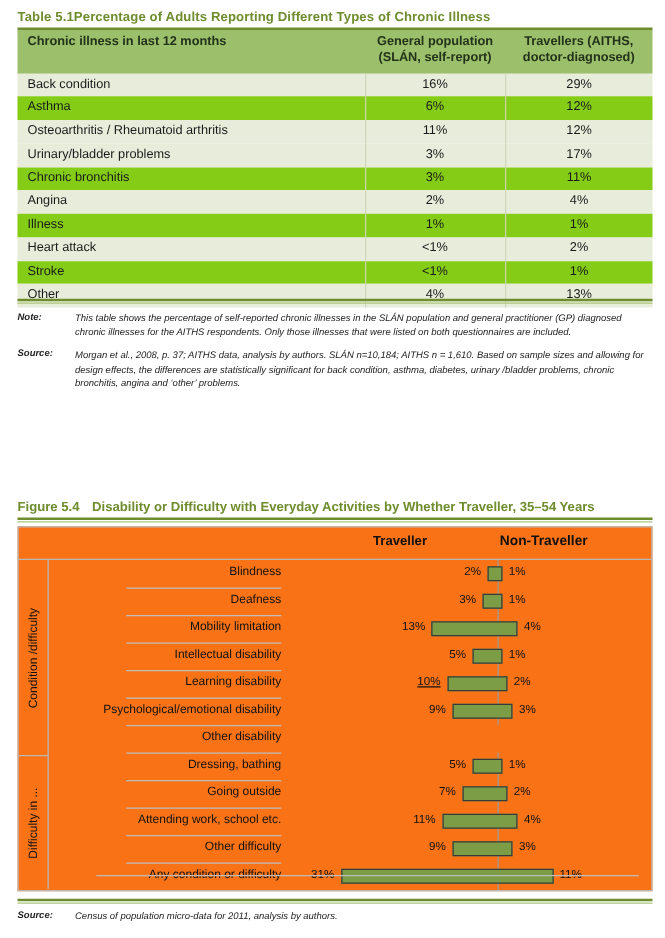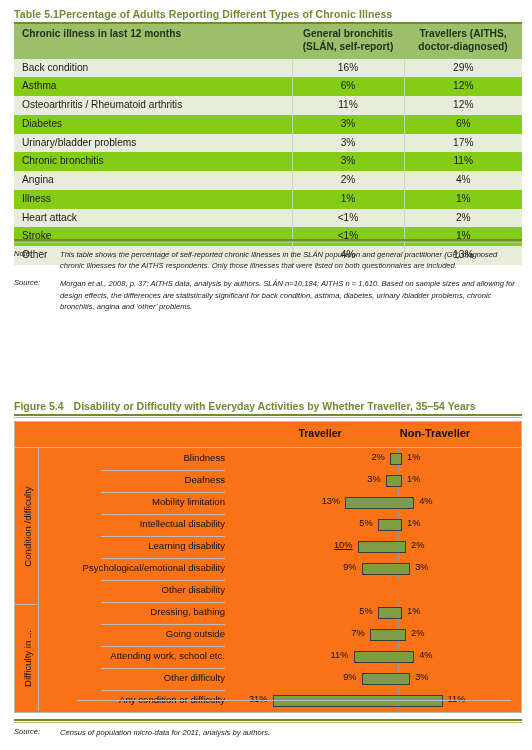--- a/index.html
+++ b/index.html
@@ -50,21 +50,21 @@
 
   .t51-bottomrule { position: absolute; left: 14px; width: 508px; }
   .t51-bottomrule .a { height: 1.5px; background: #6f8c2e; }
   .t51-bottomrule .b { height: 1.2px; background: #a9c77d; margin-top: 1px; }
 
   
   .note-block { position: absolute; left: 14px; width: 508px; font-size: 7.6px; }
   .note-row { display: flex; align-items: flex-start; margin-bottom: 7px; }
   .note-key {
     width: 46px; flex: 0 0 46px;
-    font-style: italic; font-weight: normal; color: #222;
+    font-style: italic; font-weight: bold; color: #222;
   }
   .note-txt { flex: 1; font-style: italic; line-height: 1.48; color: #222; }
 
   
   .fig-heading {
     position: absolute; left: 14px; top: 400px; width: 508px;
     font-size: 10.5px; font-weight: bold; color: #6f8c2e; white-space: nowrap;
   }
   .fig-heading .num { margin-right: 10px; }
 
@@ -153,21 +153,21 @@
   <div class="rule-wrap" style="top:22px;">
     <div class="rule-dark"></div>
       <div class="rule-light"></div>
   </div>
 
   <table class="t51">
     <thead>
       <tr>
         <th class="c-illness">Chronic illness in last 12 months</th>
         <th class="c-gen">
-          <div>General bronchitis</div>
+          <div>General population</div>
           <div>(SLÁN, self-report)</div>
         </th>
         <th class="c-trav">
           <div>Travellers (AITHS,</div>
           <div>doctor-diagnosed)</div>
         </th>
       </tr>
     </thead>
     <tbody id="t51-body">
         <tr class="odd">
@@ -177,25 +177,20 @@
         </tr>
         <tr class="even">
           <td class="lab">Asthma</td>
           <td class="val">6%</td>
           <td class="val">12%</td>
         </tr>
         <tr class="odd">
           <td class="lab">Osteoarthritis / Rheumatoid arthritis</td>
           <td class="val">11%</td>
           <td class="val">12%</td>
-        </tr>
-        <tr class="even">
-          <td class="lab">Diabetes</td>
-          <td class="val">3%</td>
-          <td class="val">6%</td>
         </tr>
         <tr class="odd">
           <td class="lab">Urinary/bladder problems</td>
           <td class="val">3%</td>
           <td class="val">17%</td>
         </tr>
         <tr class="even">
           <td class="lab">Chronic bronchitis</td>
           <td class="val">3%</td>
           <td class="val">11%</td>

